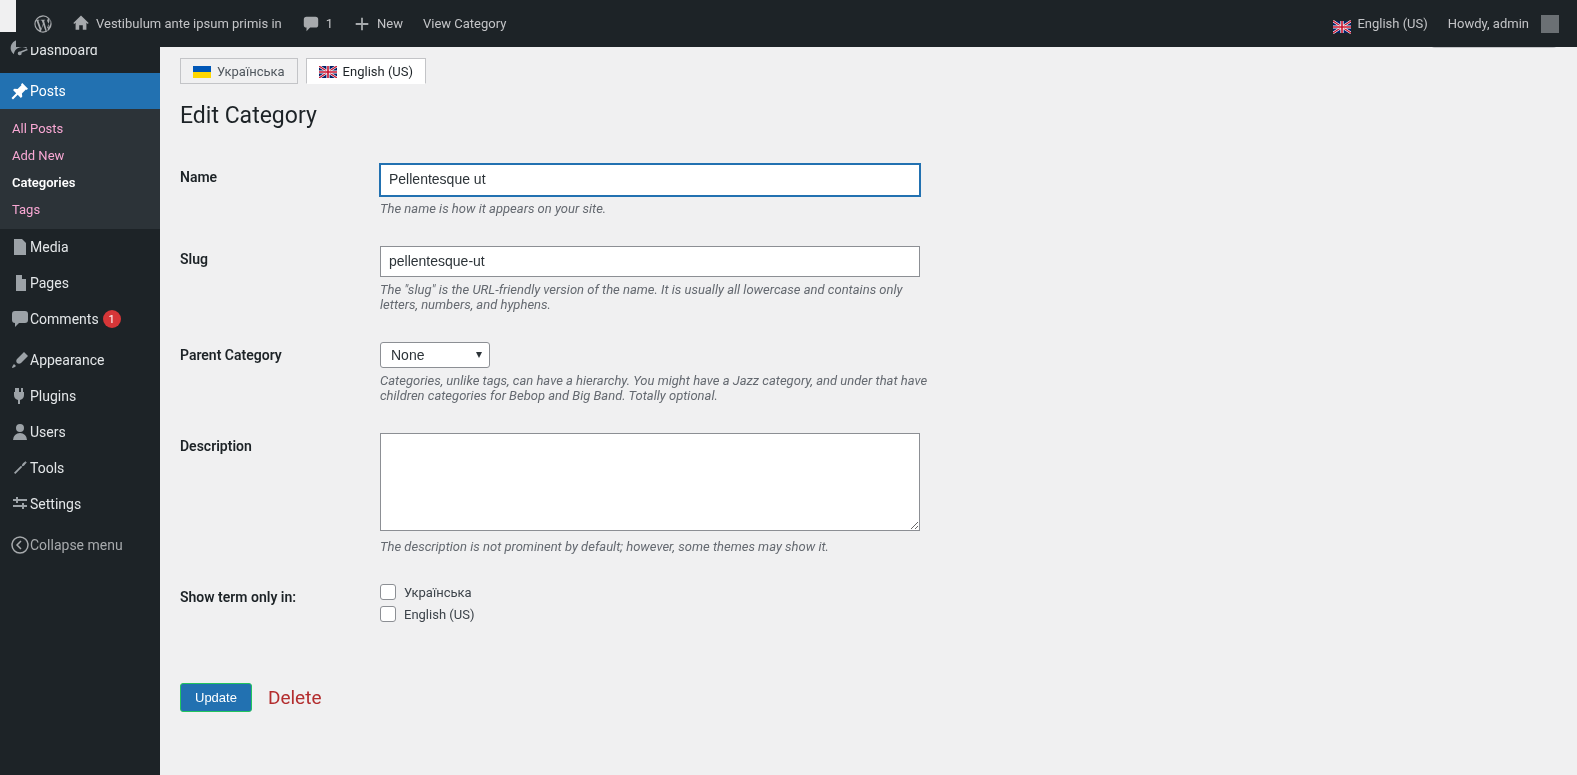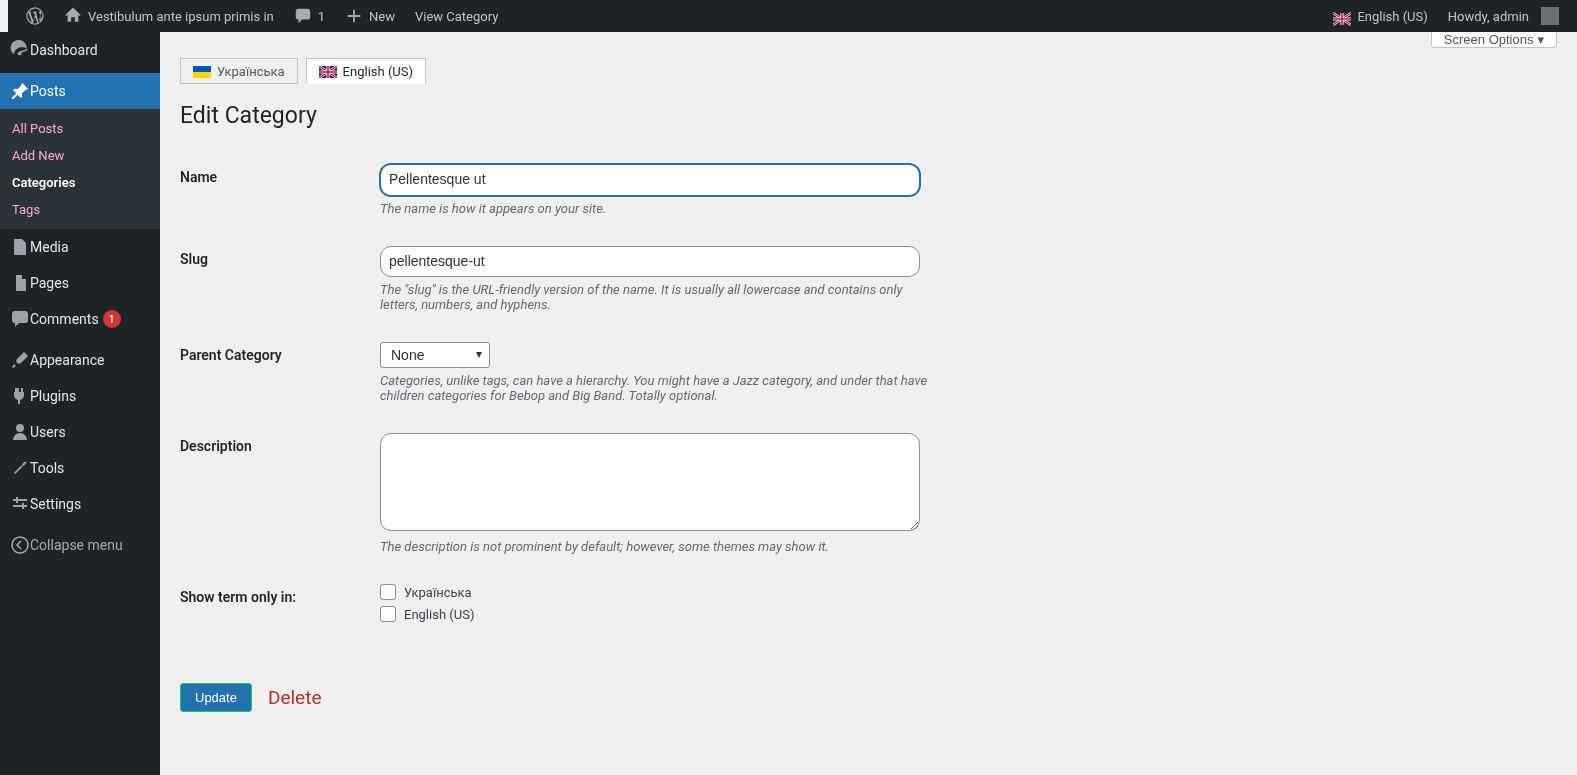--- a/index.html
+++ b/index.html
@@ -6,21 +6,21 @@
   html, body { height: 100%; }
   body {
     font-family: -apple-system, BlinkMacSystemFont, "Segoe UI", Roboto, Oxygen-Sans, Ubuntu, Cantarell, "Helvetica Neue", sans-serif;
     font-size: 13px;
     color: #3c434a;
     background: #f0f0f1;
   }
 
   
   .adminbar {
-    position: fixed; top: 0; left: 8px; right: 0; height: 32px;
+    position: fixed; top: 0; left: 16px; right: 0; height: 47px;
     background: #1d2327; color: #e3e6e8;
     display: flex; align-items: center; justify-content: space-between;
     padding: 0 8px; z-index: 100;
     font-size: 13px;
   }
   .adminbar .left, .adminbar .right { display: flex; align-items: center; gap: 0; height: 100%; }
   .ab-item {
     display: flex; align-items: center; gap: 6px;
     padding: 0 10px; height: 100%;
     color: #c3c4c7; text-decoration: none; cursor: pointer;
@@ -91,21 +91,21 @@
 
   table.form-table { width: 100%; border-collapse: collapse; }
   table.form-table th {
     text-align: left; vertical-align: top; width: 200px;
     padding: 20px 10px 20px 0; font-weight: 600; color: #1d2327; font-size: 14px;
   }
   table.form-table td { padding: 15px 10px 15px 0; vertical-align: top; max-width: 780px; }
 
   .widein {
     width: 540px; padding: 5px 8px; font-size: 14px; line-height: 1.4;
-    border: 1px solid #8c8f94; border-radius: 11px; background: #fff; color: #2c3338;
+    border: 1px solid #8c8f94; border-radius: 0; background: #fff; color: #2c3338;
   }
   .widein.focus { border-color: #2271b1; box-shadow: 0 0 0 1px #2271b1; outline: none; }
   .sel {
     padding: 4px 28px 4px 10px; font-size: 14px;
     border: 1px solid #8c8f94; border-radius: 3px; background: #fff; color: #2c3338;
     appearance: none;
     min-width: 110px;
     position: relative;
   }
   .sel-wrap { position: relative; display: inline-block; }

